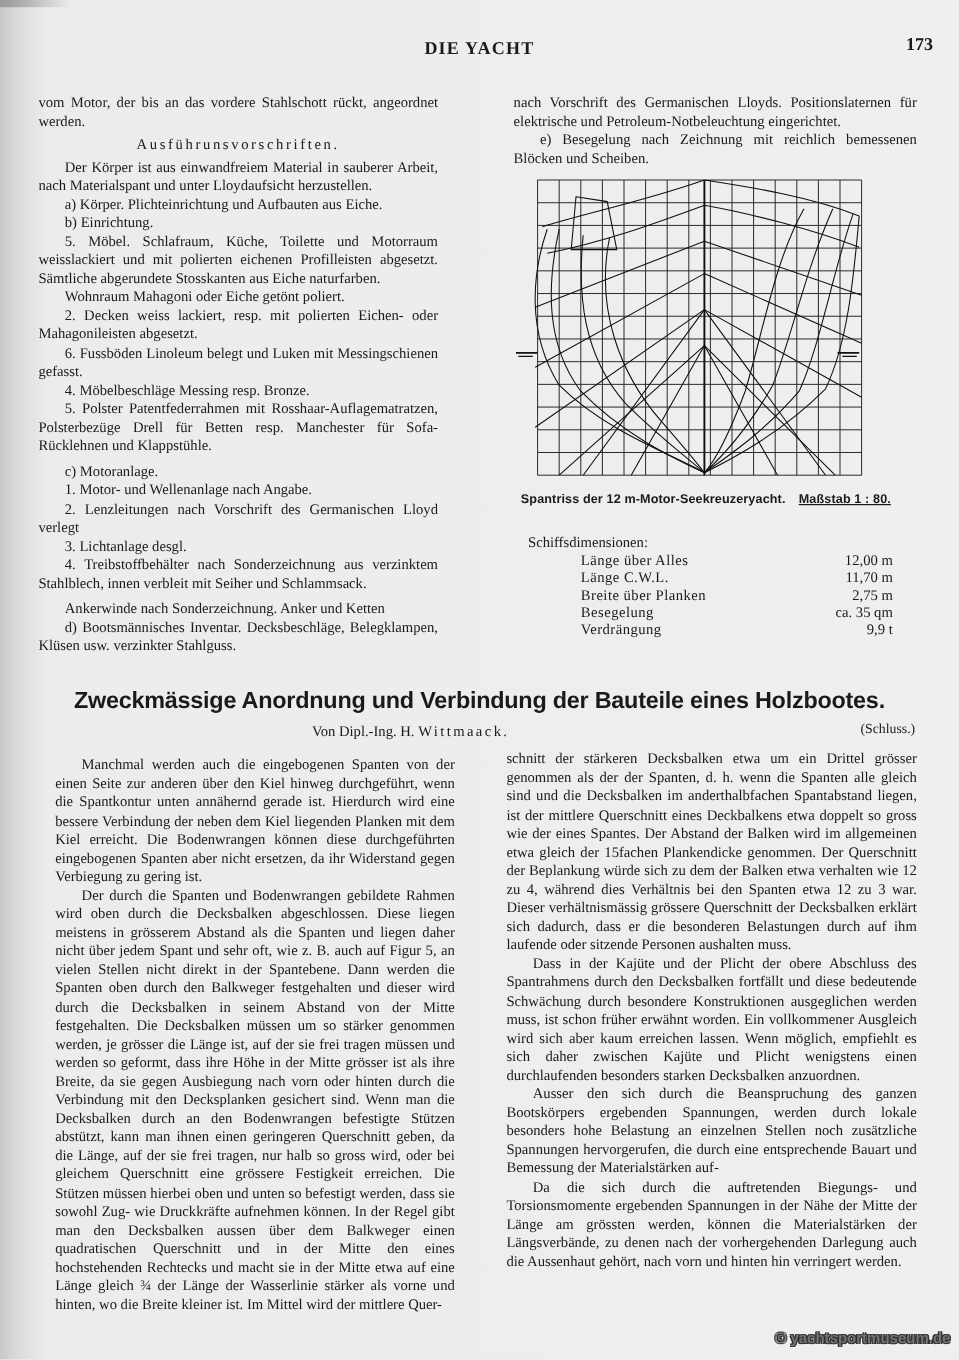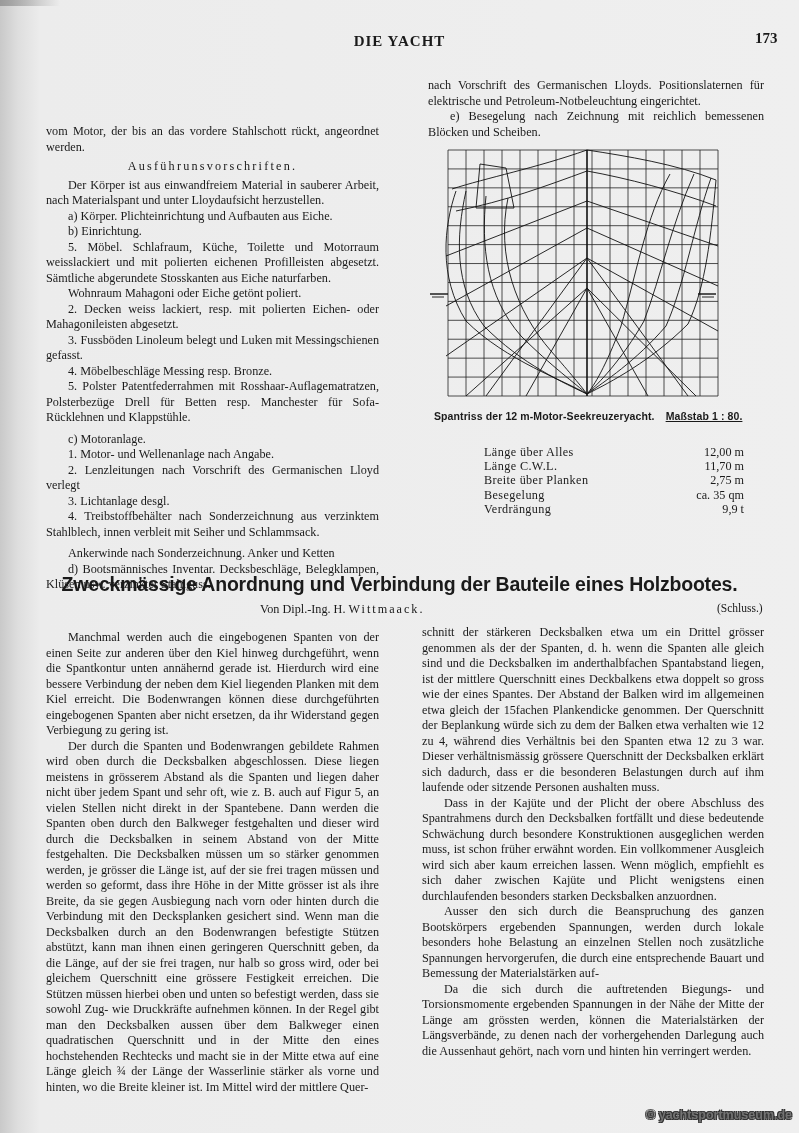--- a/index.html
+++ b/index.html
@@ -24,21 +24,21 @@
     letter-spacing: 1px;
   }
   .page-number {
     position: absolute; top: 30px; left: 755px;
     font-weight: bold; font-size: 15px;
   }
   .col { position: absolute; font-size: 12.2px; line-height: 15.5px; text-align: justify; }
   .col p { margin: 0; }
   .col .ind { text-indent: 22px; }
   .col .gap { margin-top: 6px; }
-  .col-top-left { left: 46px; top: 78px; width: 333px; margin-top: 46px; }
+  .col-top-left { left: 32px; top: 78px; width: 333px; }
   .col-top-right { left: 428px; top: 78px; width: 336px; }
   .section-head { text-align: center; letter-spacing: 2.2px; margin: 4px 0 3px 0 !important; }
   .figure {
     position: absolute; left: 426px; top: 146px; width: 300px; height: 260px;
   }
   .fig-caption {
     position: absolute; left: 434px; top: 410px;
     font-family: "Liberation Sans", "DejaVu Sans", sans-serif; font-weight: bold;
     font-size: 10.5px; letter-spacing: 0.1px; white-space: nowrap;
   }
@@ -79,21 +79,21 @@
 
 <div class="col col-top-left">
   <p>vom Motor, der bis an das vordere Stahlschott rückt, angeordnet werden.</p>
   <p class="section-head">Ausführunsvorschriften.</p>
   <p class="ind">Der Körper ist aus einwandfreiem Material in sauberer Arbeit, nach Materialspant und unter Lloydaufsicht herzustellen.</p>
   <p class="ind">a) Körper. Plichteinrichtung und Aufbauten aus Eiche.</p>
   <p class="ind">b) Einrichtung.</p>
   <p class="ind">5. Möbel. Schlafraum, Küche, Toilette und Motorraum weisslackiert und mit polierten eichenen Profilleisten abgesetzt. Sämtliche abgerundete Stosskanten aus Eiche naturfarben.</p>
   <p class="ind">Wohnraum Mahagoni oder Eiche getönt poliert.</p>
   <p class="ind">2. Decken weiss lackiert, resp. mit polierten Eichen- oder Mahagonileisten abgesetzt.</p>
-  <p class="ind">3. Fussböden Linoleum belegt und Luken mit Messingschienen gefasst.</p>
+  <p class="ind">6. Fussböden Linoleum belegt und Luken mit Messingschienen gefasst.</p>
   <p class="ind">4. Möbelbeschläge Messing resp. Bronze.</p>
   <p class="ind">5. Polster Patentfederrahmen mit Rosshaar-Auflagematratzen, Polsterbezüge Drell für Betten resp. Manchester für Sofa-Rücklehnen und Klappstühle.</p>
   <p class="ind gap">c) Motoranlage.</p>
   <p class="ind">1. Motor- und Wellenanlage nach Angabe.</p>
   <p class="ind">2. Lenzleitungen nach Vorschrift des Germanischen Lloyd verlegt</p>
   <p class="ind">3. Lichtanlage desgl.</p>
   <p class="ind">4. Treibstoffbehälter nach Sonderzeichnung aus verzinktem Stahlblech, innen verbleit mit Seiher und Schlammsack.</p>
   <p class="ind gap">Ankerwinde nach Sonderzeichnung. Anker und Ketten</p>
   <p class="ind">d) Bootsmännisches Inventar. Decksbeschläge, Belegklampen, Klüsen usw. verzinkter Stahlguss.</p>
 </div>
@@ -165,20 +165,21 @@
     <path d="M161 112 L60 250 M161 142 L100 250 M161 112 L262 250 M161 142 L222 250"></path>
   </g>
 </svg>
 
 <div class="fig-caption">
   <span>Spantriss der 12 m-Motor-Seekreuzeryacht.</span>
   <span class="scale">Maßstab 1 : 80.</span>
 </div>
 
 <div class="dims">
+  <p class="dims-title">Schiffsdimensionen:</p>
   <div class="dim-row">
     <span class="dim-label">Länge über Alles</span>
     <span class="dim-value">12,00 m</span>
   </div>
   <div class="dim-row">
     <span class="dim-label">Länge C.W.L.</span>
     <span class="dim-value">11,70 m</span>
   </div>
   <div class="dim-row">
     <span class="dim-label">Breite über Planken</span>

